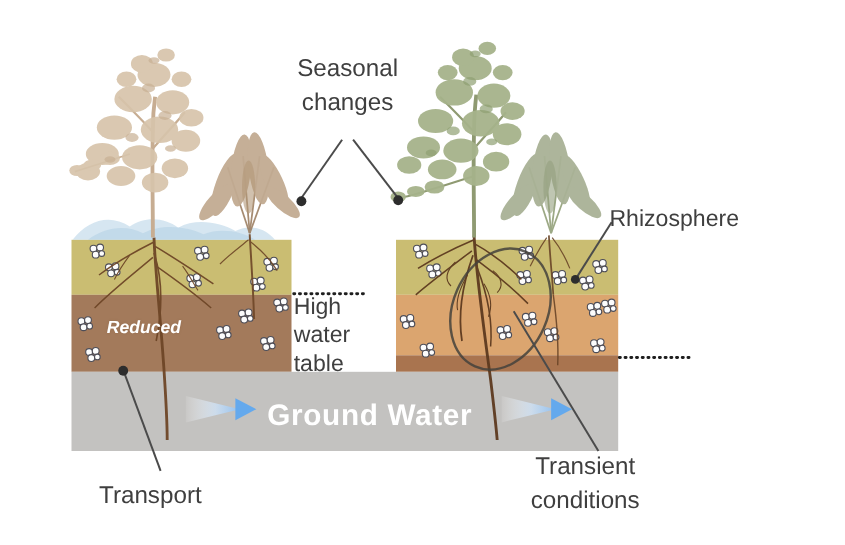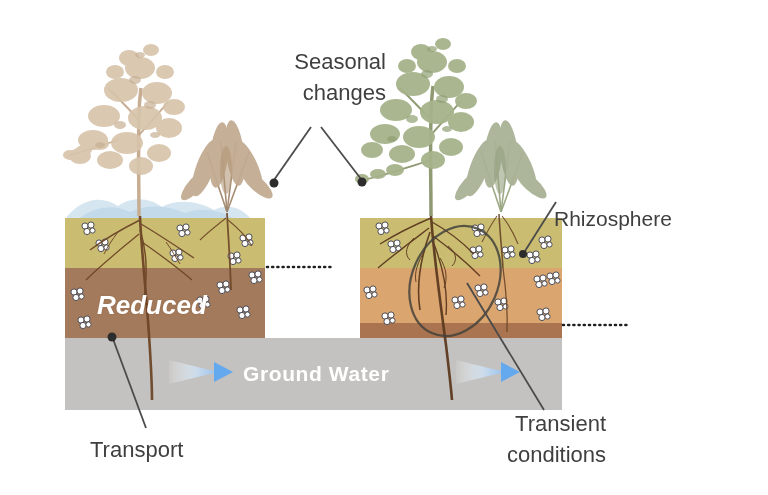--- a/index.html
+++ b/index.html
@@ -4,28 +4,28 @@
 <style>
   html,body{margin:0;padding:0;background:#ffffff;}
   #stage{
     position:relative;width:768px;height:495px;background:#ffffff;overflow:hidden;
     font-family:"Liberation Sans", sans-serif;
   }
   #art{position:absolute;left:0;top:0;width:768px;height:495px;}
   .label{
     position:absolute;color:#3f3f3f;font-size:22px;line-height:1.32;z-index:5;
   }
-  .label.small{font-size:21px;margin-top:20px;}
-  .center{text-align:right;}
+  .label.small{font-size:21px;}
+  .center{text-align:center;}
   .zone-label{
     position:absolute;color:#ffffff;font-weight:bold;font-style:italic;
-    font-size:26px;z-index:5;text-shadow:0 0 2px rgba(120,80,50,.35);
+    font-size:16px;z-index:5;text-shadow:0 0 2px rgba(120,80,50,.35);
   }
   .gw-label{
-    position:absolute;color:#ffffff;font-size:21px;font-weight:600;
+    position:absolute;color:#ffffff;font-size:27px;font-weight:600;
     letter-spacing:.6px;z-index:5;
   }
 </style>
 </head>
 <body>
 
 <div id="stage">
 
   <svg id="art" viewBox="0 0 768 495">
     <defs>
@@ -257,20 +257,21 @@
       <circle cx="362" cy="182" r="4.5"></circle>
       <circle cx="523" cy="254" r="4"></circle>
       <circle cx="112" cy="337" r="4.5"></circle>
     </g>
   </svg>
 
   <div class="label center" style="left:246px;top:46px;width:140px;line-height:1.42;">Seasonal changes</div>
 
   <div class="label small" style="left:554px;top:185px;white-space:nowrap;">Rhizosphere</div>
 
+  <div class="label small" style="left:267px;top:266px;width:72px;line-height:1.24;">High water table</div>
 
 
   <div class="label" style="left:90px;top:435px;white-space:nowrap;">Transport</div>
 
   <div class="label center" style="left:458px;top:408px;width:148px;line-height:1.42;">Transient conditions</div>
 
   <div class="zone-label" style="left:97px;top:290px;">Reduced</div>
 
 
   <div class="gw-label" style="left:243px;top:362px;">Ground Water</div>

